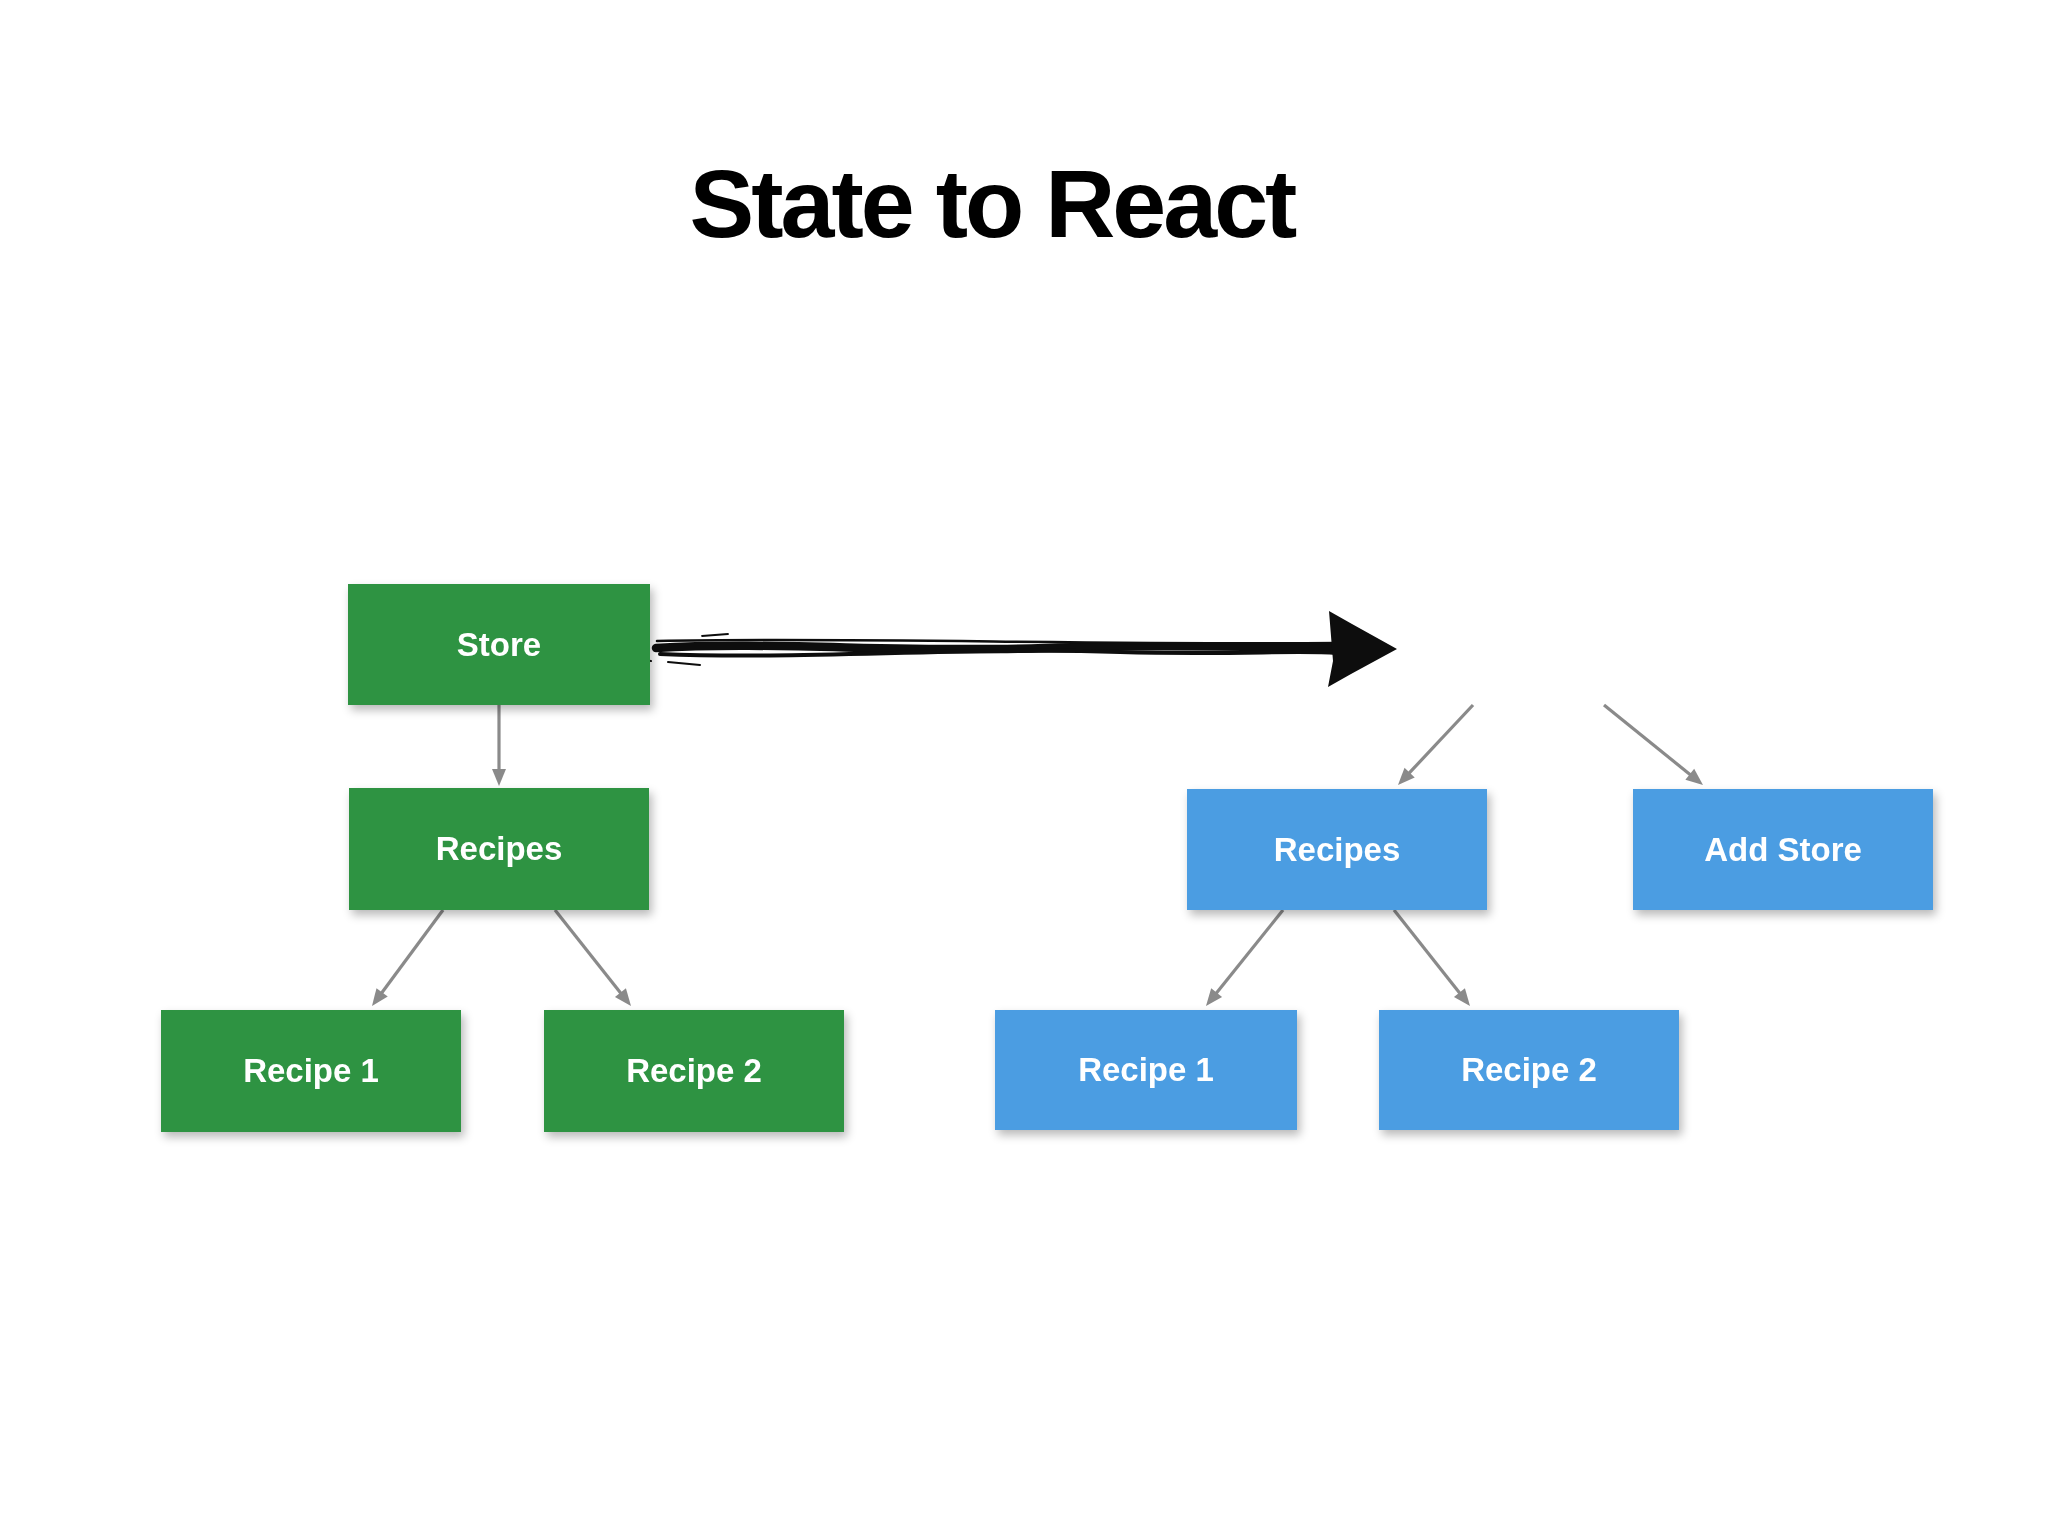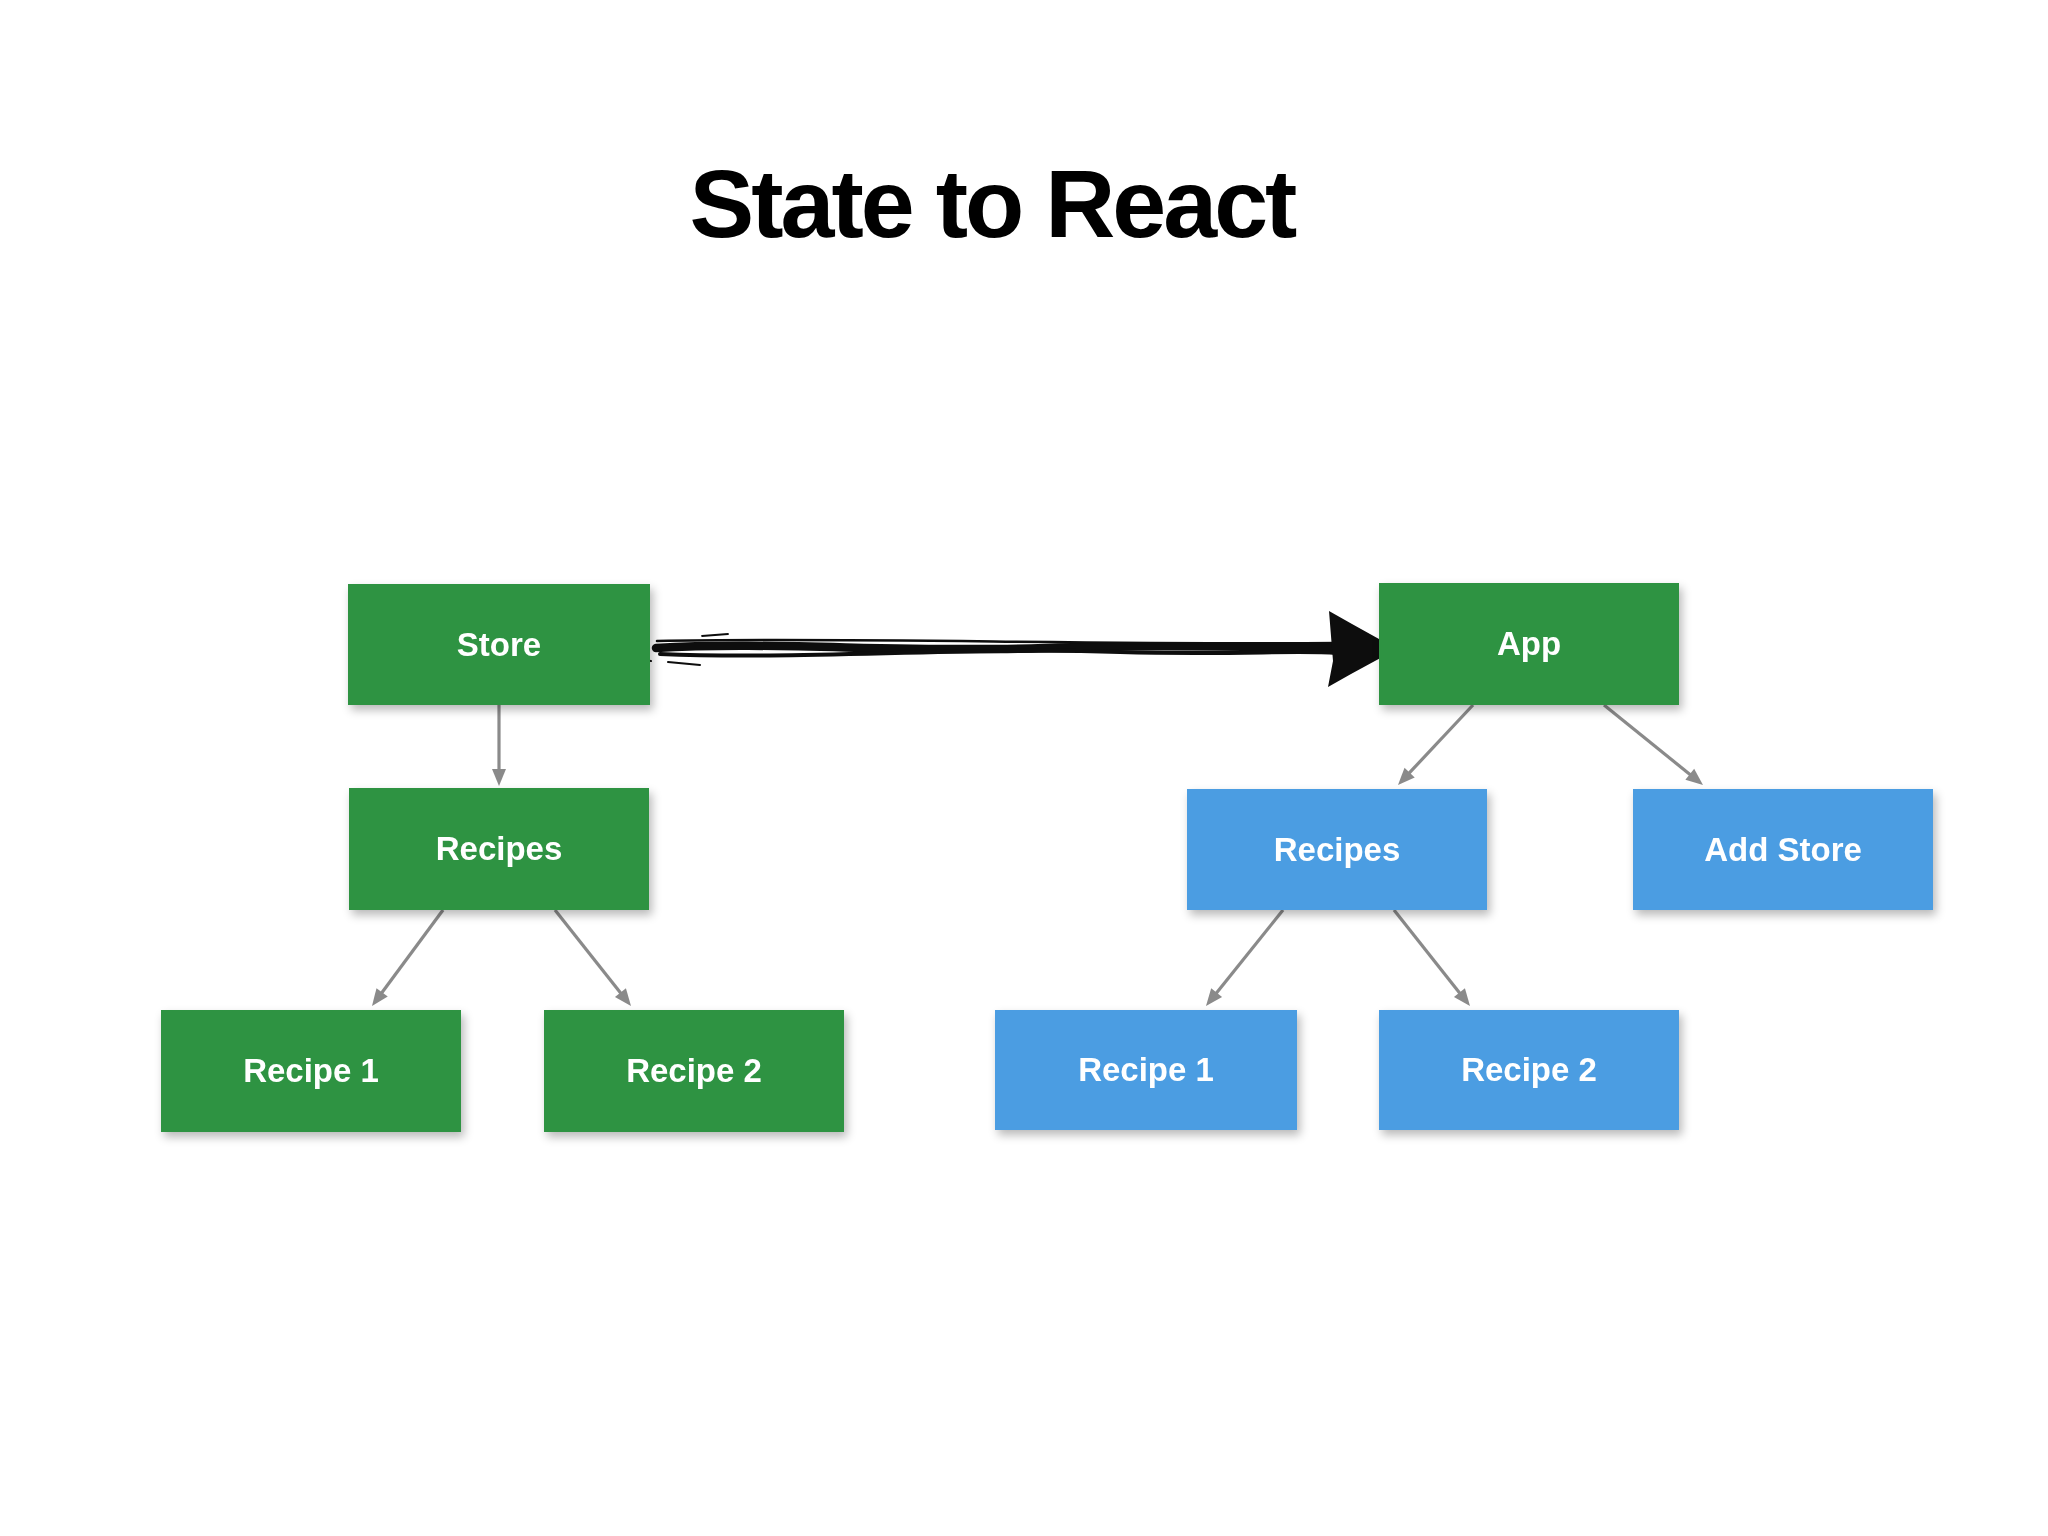--- a/index.html
+++ b/index.html
@@ -119,23 +119,20 @@
   <div class="node green" id="node-recipes-store">
     <span>Recipes</span>
   </div>
   <div class="node green" id="node-recipe1-store">
     <span>Recipe 1</span>
   </div>
   <div class="node green" id="node-recipe2-store">
     <span>Recipe 2</span>
   </div>
 
-  <div class="node green" id="node-app">
-    <span>App</span>
-  </div>
   <div class="node blue" id="node-recipes-react">
     <span>Recipes</span>
   </div>
   <div class="node blue" id="node-add-recipe">
     <span>Add Store</span>
   </div>
   <div class="node blue" id="node-recipe1-react">
     <span>Recipe 1</span>
   </div>
   <div class="node blue" id="node-recipe2-react">

